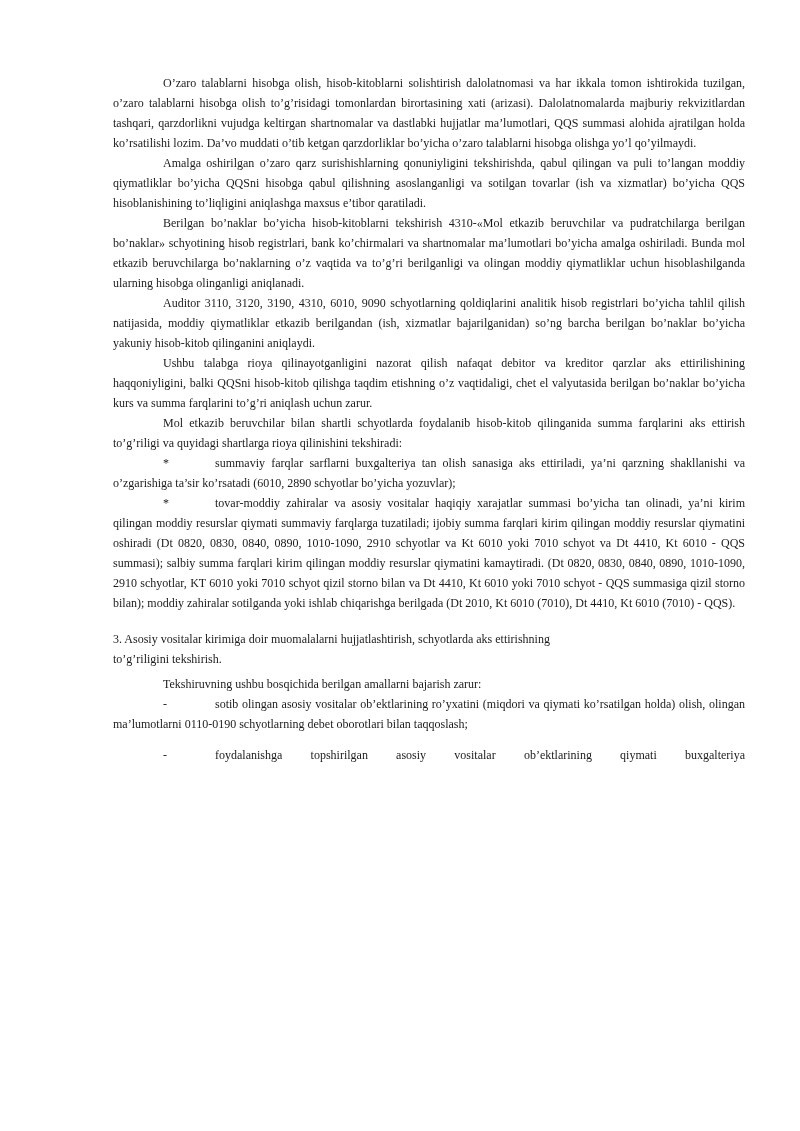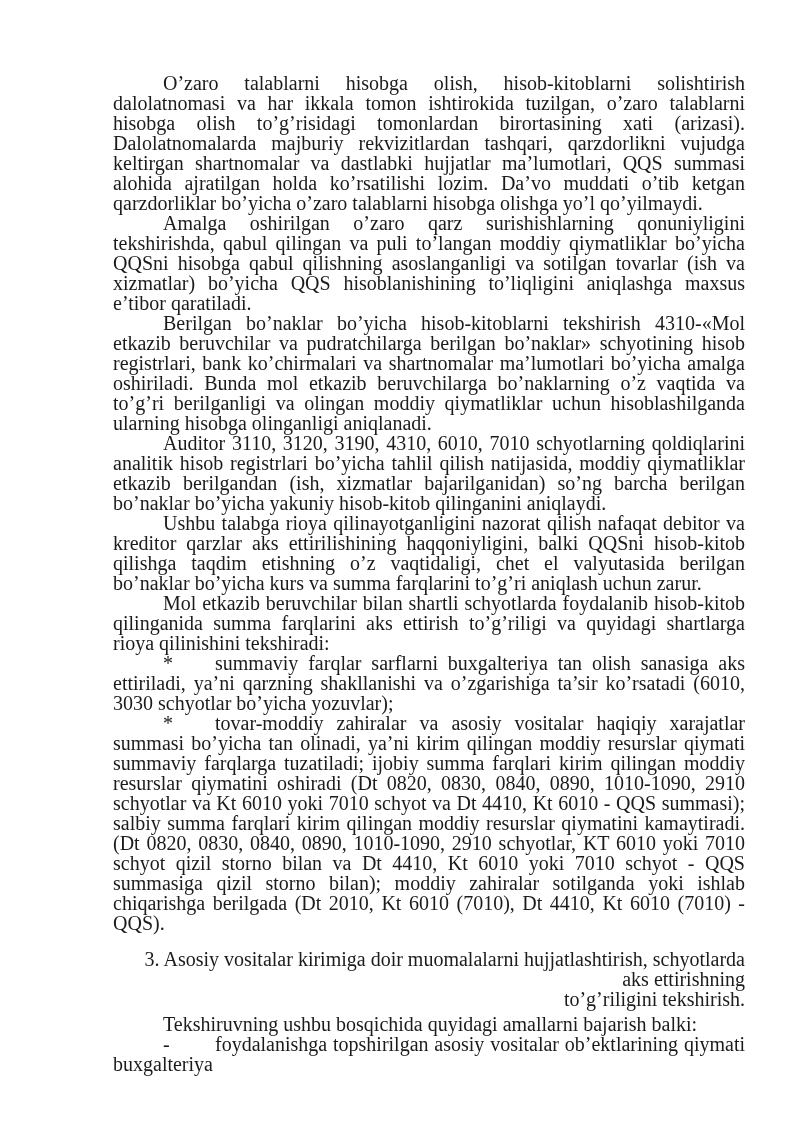--- a/index.html
+++ b/index.html
@@ -12,54 +12,56 @@
     width: 800px;
     height: 1131px;
     box-sizing: border-box;
     background: #ffffff;
     padding: 73px 55px 0 113px;
     overflow: hidden;
   }
   .doc-body p {
     margin: 0;
     font-family: "Liberation Serif", "DejaVu Serif", serif;
-    font-size: 20px;
+    font-size: 12px;
     line-height: 20px;
     color: #1b1b1b;
   }
   .doc-body .para {
     text-align: justify;
     text-indent: 50px;
   }
   .doc-body .heading {
-    text-align: right;
+    text-align: left;
     text-indent: 0;
     white-space: pre-line;
     margin: 16px 0 5px 0;
   }
   .doc-body .marker {
     display: inline-block;
     width: 52px;
     text-indent: 0;
   }
   .doc-body .justify-last {
     text-align-last: justify;
+    margin-top: 11px;
   }
 </style>
 </head>
 <body>
 
 <div class="page">
   <div class="doc-body">
       <p class="para">O’zaro talablarni hisobga olish, hisob-kitoblarni solishtirish dalolatnomasi va har ikkala tomon ishtirokida tuzilgan, o’zaro talablarni hisobga olish to’g’risidagi tomonlardan birortasining xati (arizasi). Dalolatnomalarda majburiy rekvizitlardan tashqari, qarzdorlikni vujudga keltirgan shartnomalar va dastlabki hujjatlar ma’lumotlari, QQS summasi alohida ajratilgan holda ko’rsatilishi lozim. Da’vo muddati o’tib ketgan qarzdorliklar bo’yicha o’zaro talablarni hisobga olishga yo’l qo’yilmaydi.</p>
       <p class="para">Amalga oshirilgan o’zaro qarz surishishlarning qonuniyligini tekshirishda, qabul qilingan va puli to’langan moddiy qiymatliklar bo’yicha QQSni hisobga qabul qilishning asoslanganligi va sotilgan tovarlar (ish va xizmatlar) bo’yicha QQS hisoblanishining to’liqligini aniqlashga maxsus e’tibor qaratiladi.</p>
       <p class="para">Berilgan bo’naklar bo’yicha hisob-kitoblarni tekshirish 4310-«Mol etkazib beruvchilar va pudratchilarga berilgan bo’naklar» schyotining hisob registrlari, bank ko’chirmalari va shartnomalar ma’lumotlari bo’yicha amalga oshiriladi. Bunda mol etkazib beruvchilarga bo’naklarning o’z vaqtida va to’g’ri berilganligi va olingan moddiy qiymatliklar uchun hisoblashilganda ularning hisobga olinganligi aniqlanadi.</p>
-      <p class="para">Auditor 3110, 3120, 3190, 4310, 6010, 7010 schyotlarning qoldiqlarini analitik hisob registrlari bo’yicha tahlil qilish natijasida, moddiy qiymatliklar etkazib berilgandan (ish, xizmatlar bajarilganidan) so’ng barcha berilgan bo’naklar bo’yicha yakuniy hisob-kitob qilinganini aniqlaydi.</p>
+      <p class="para">Auditor 3110, 3120, 3190, 4310, 6010, 9090 schyotlarning qoldiqlarini analitik hisob registrlari bo’yicha tahlil qilish natijasida, moddiy qiymatliklar etkazib berilgandan (ish, xizmatlar bajarilganidan) so’ng barcha berilgan bo’naklar bo’yicha yakuniy hisob-kitob qilinganini aniqlaydi.</p>
       <p class="para">Ushbu talabga rioya qilinayotganligini nazorat qilish nafaqat debitor va kreditor qarzlar aks ettirilishining haqqoniyligini, balki QQSni hisob-kitob qilishga taqdim etishning o’z vaqtidaligi, chet el valyutasida berilgan bo’naklar bo’yicha kurs va summa farqlarini to’g’ri aniqlash uchun zarur.</p>
       <p class="para">Mol etkazib beruvchilar bilan shartli schyotlarda foydalanib hisob-kitob qilinganida summa farqlarini aks ettirish to’g’riligi va quyidagi shartlarga rioya qilinishini tekshiradi:</p>
-      <p class="para"><span class="marker">*</span><span>summaviy farqlar sarflarni buxgalteriya tan olish sanasiga aks ettiriladi, ya’ni qarzning shakllanishi va o’zgarishiga ta’sir ko’rsatadi (6010, 3030 schyotlar bo’yicha yozuvlar);</span></p>
+      <p class="para"><span class="marker">*</span><span>summaviy farqlar sarflarni buxgalteriya tan olish sanasiga aks ettiriladi, ya’ni qarzning shakllanishi va o’zgarishiga ta’sir ko’rsatadi (6010, 2890 schyotlar bo’yicha yozuvlar);</span></p>
       <p class="para"><span class="marker">*</span><span>tovar-moddiy zahiralar va asosiy vositalar haqiqiy xarajatlar summasi bo’yicha tan olinadi, ya’ni kirim qilingan moddiy resurslar qiymati summaviy farqlarga tuzatiladi; ijobiy summa farqlari kirim qilingan moddiy resurslar qiymatini oshiradi (Dt 0820, 0830, 0840, 0890, 1010-1090, 2910 schyotlar va Kt 6010 yoki 7010 schyot va Dt 4410, Kt 6010 - QQS summasi); salbiy summa farqlari kirim qilingan moddiy resurslar qiymatini kamaytiradi. (Dt 0820, 0830, 0840, 0890, 1010-1090, 2910 schyotlar, KT 6010 yoki 7010 schyot qizil storno bilan va Dt 4410, Kt 6010 yoki 7010 schyot - QQS summasiga qizil storno bilan); moddiy zahiralar sotilganda yoki ishlab chiqarishga berilgada (Dt 2010, Kt 6010 (7010), Dt 4410, Kt 6010 (7010) - QQS).</span></p>
       <p class="heading">3. Asosiy vositalar kirimiga doir muomalalarni hujjatlashtirish, schyotlarda aks ettirishning
 to’g’riligini tekshirish.</p>
-      <p class="para">Tekshiruvning ushbu bosqichida quyidagi amallarni bajarish balki:</p>
+      <p class="para">Tekshiruvning ushbu bosqichida berilgan amallarni bajarish zarur:</p>
+      <p class="para"><span class="marker">-</span><span>sotib olingan asosiy vositalar ob’ektlarining ro’yxatini (miqdori va qiymati ko’rsatilgan holda) olish, olingan ma’lumotlarni 0110-0190 schyotlarning debet oborotlari bilan taqqoslash;</span></p>
       <p class="para justify-last"><span class="marker">-</span><span>foydalanishga topshirilgan asosiy vositalar ob’ektlarining qiymati buxgalteriya</span></p>
     </div>
 </div>
 
 </body></html>

